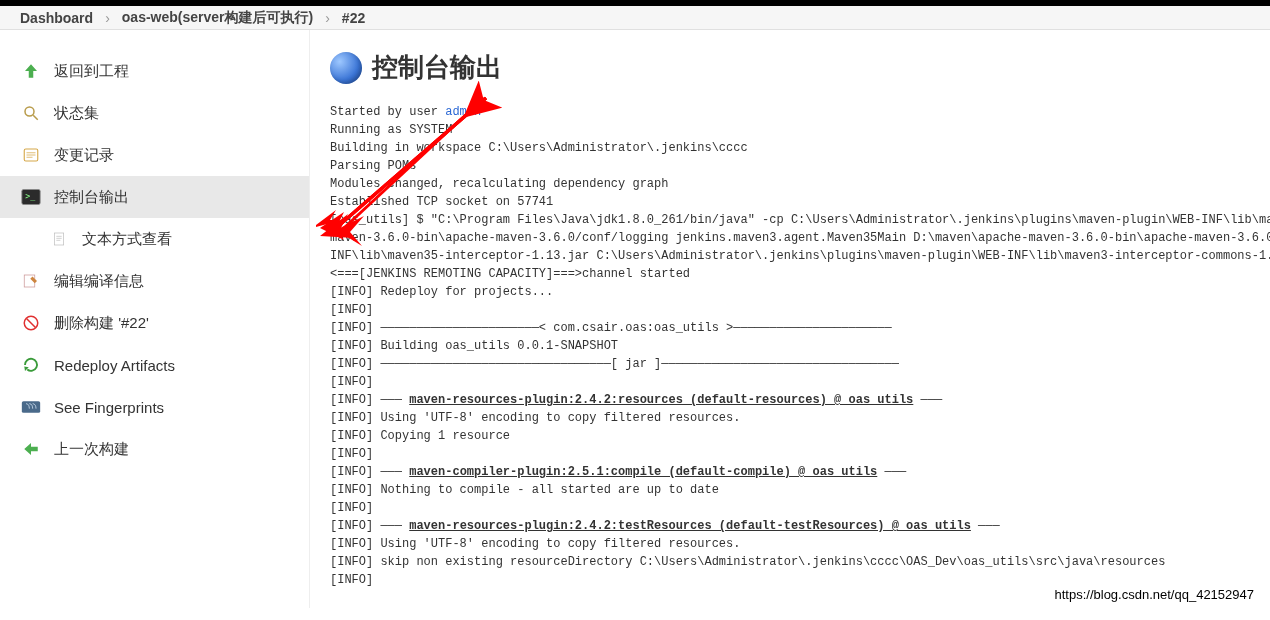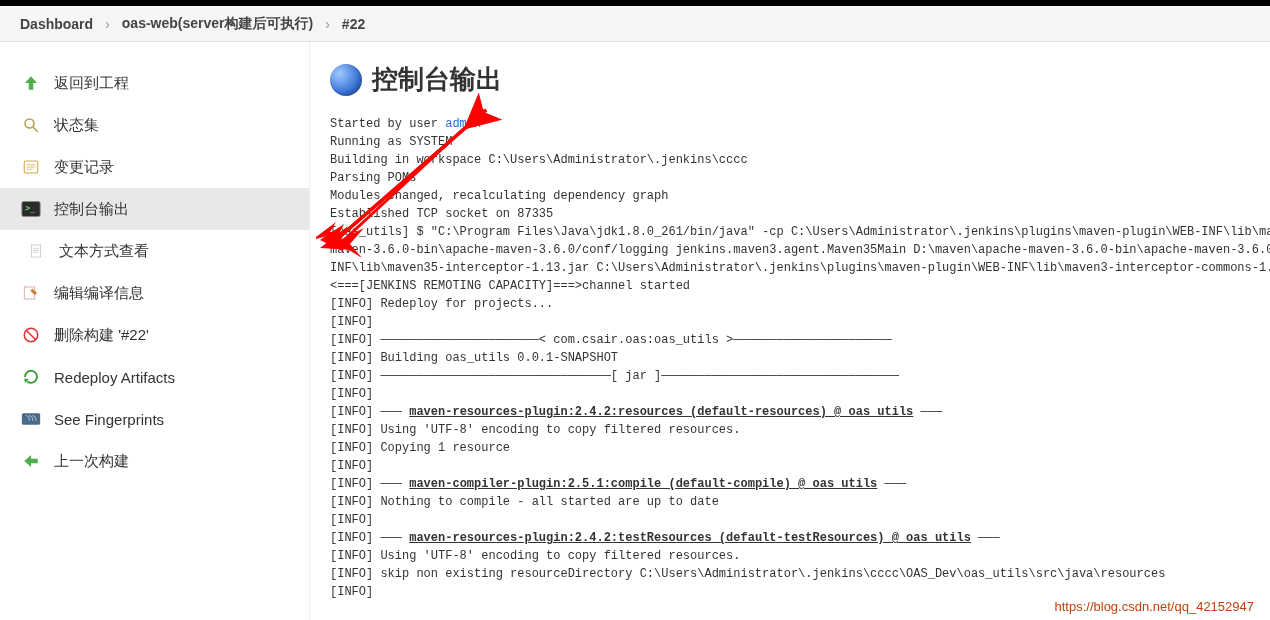--- a/index.html
+++ b/index.html
@@ -13,21 +13,21 @@
     overflow: hidden;
   }
   .topbar {
     background: #000;
     height: 6px;
     width: 100%;
   }
   .breadcrumb {
     background: #f6f6f6;
     border-bottom: 1px solid #e0e0e0;
-    height: 36px;
+    height: 24px;
     display: flex;
     align-items: center;
     padding: 0 20px;
     font-size: 14px;
     font-weight: bold;
     color: #444;
   }
   .breadcrumb .sep {
     margin: 0 12px;
     color: #999;
@@ -51,21 +51,21 @@
     align-items: center;
     padding: 10px 20px;
     cursor: pointer;
     font-size: 15px;
     color: #333;
   }
   .side-item.active {
     background: #e8e8e8;
   }
   .side-sub {
-    padding-left: 25px;
+    padding-left: 48px;
   }
   .side-icon {
     width: 22px;
     height: 22px;
     margin-right: 12px;
     display: inline-flex;
     align-items: center;
     justify-content: center;
     font-size: 18px;
   }
@@ -97,21 +97,21 @@
     white-space: nowrap;
     color: #333;
   }
   .console .line { display: block; }
   .console a { color: #2a67d4; text-decoration: none; }
   .console b { font-weight: bold; text-decoration: underline; }
   .watermark {
     position: absolute;
     bottom: 6px;
     right: 16px;
-    color: #c2410c;
+    color: #000000;
     font-size: 13px;
   }
   .arrow-wrap {
     position: absolute;
     top: 48px;
     left: 6px;
     pointer-events: none;
   }
 </style>
 </head>
@@ -239,21 +239,21 @@
       <span class="ball"></span>
       <span>控制台输出</span>
     </div>
 
     <div class="console">
       <span class="line"><span>Started by user </span><a href="#">admin</a></span>
       <span class="line">Running as SYSTEM</span>
       <span class="line">Building in workspace C:\Users\Administrator\.jenkins\cccc</span>
       <span class="line">Parsing POMs</span>
       <span class="line">Modules changed, recalculating dependency graph</span>
-      <span class="line">Established TCP socket on 87335</span>
+      <span class="line">Established TCP socket on 57741</span>
       <span class="line">[oas_utils] $ "C:\Program Files\Java\jdk1.8.0_261/bin/java" -cp C:\Users\Administrator\.jenkins\plugins\maven-plugin\WEB-INF\lib\maven35-agent-1.13.jar;D:\m</span>
       <span class="line">maven-3.6.0-bin\apache-maven-3.6.0/conf/logging jenkins.maven3.agent.Maven35Main D:\maven\apache-maven-3.6.0-bin\apache-maven-3.6.0 C:\Users\Administrator\.j</span>
       <span class="line">INF\lib\maven35-interceptor-1.13.jar C:\Users\Administrator\.jenkins\plugins\maven-plugin\WEB-INF\lib\maven3-interceptor-commons-1.13.jar 57741</span>
       <span class="line">&lt;===[JENKINS REMOTING CAPACITY]===&gt;channel started</span>
       <span class="line">[INFO] Redeploy for projects...</span>
       <span class="line">[INFO]</span>
       <span class="line">[INFO] ──────────────────────&lt; com.csair.oas:oas_utils &gt;──────────────────────</span>
       <span class="line">[INFO] Building oas_utils 0.0.1-SNAPSHOT</span>
       <span class="line">[INFO] ────────────────────────────────[ jar ]─────────────────────────────────</span>
       <span class="line">[INFO]</span>

